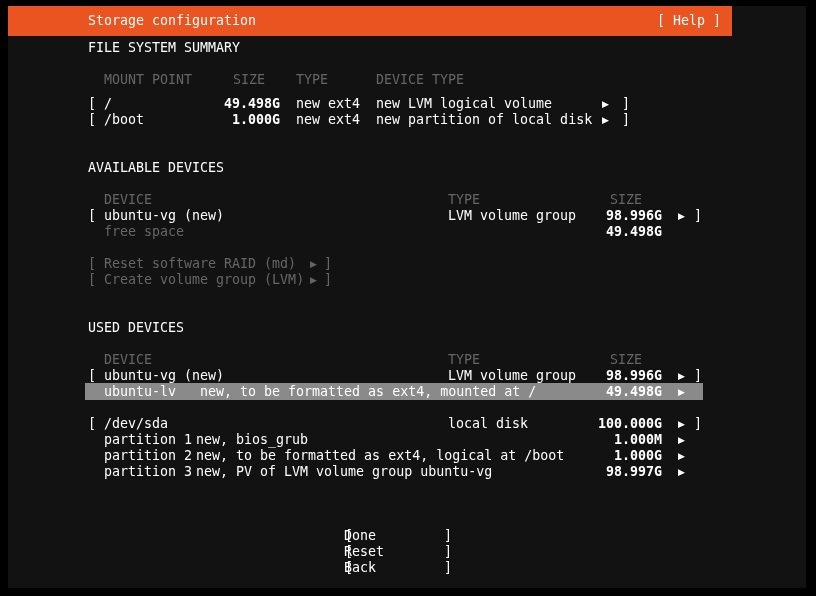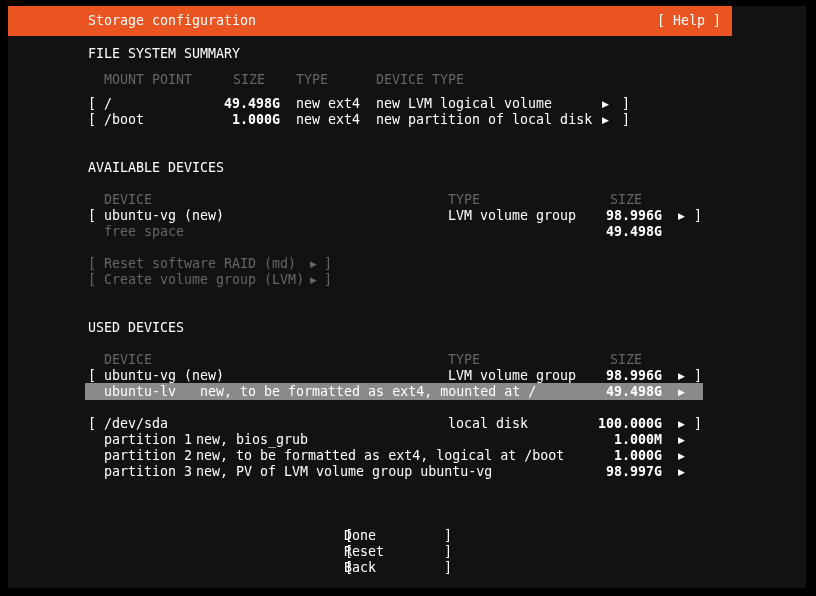--- a/index.html
+++ b/index.html
@@ -67,21 +67,21 @@
 </head>
 <body>
 
 <div class="term"></div>
 
 <div class="titlebar">
   <span class="bar-text" style="left:80px">Storage configuration</span>
   <span class="bar-text" style="left:649px">[ Help ]</span>
 </div>
 
-<div class="line" style="top:46px">
+<div class="line" style="top:40px">
   <span class="x-open white">FILE SYSTEM SUMMARY</span>
 </div>
 <div class="line" style="top:72px">
   <span class="x-name muted">MOUNT POINT</span>
   <span class="x-hsz-fs muted">SIZE</span>
   <span class="x-type-fs muted">TYPE</span>
   <span class="x-dev-fs muted">DEVICE TYPE</span>
 </div>
 <div class="line" style="top:96px">
   <span class="x-open">[</span>

